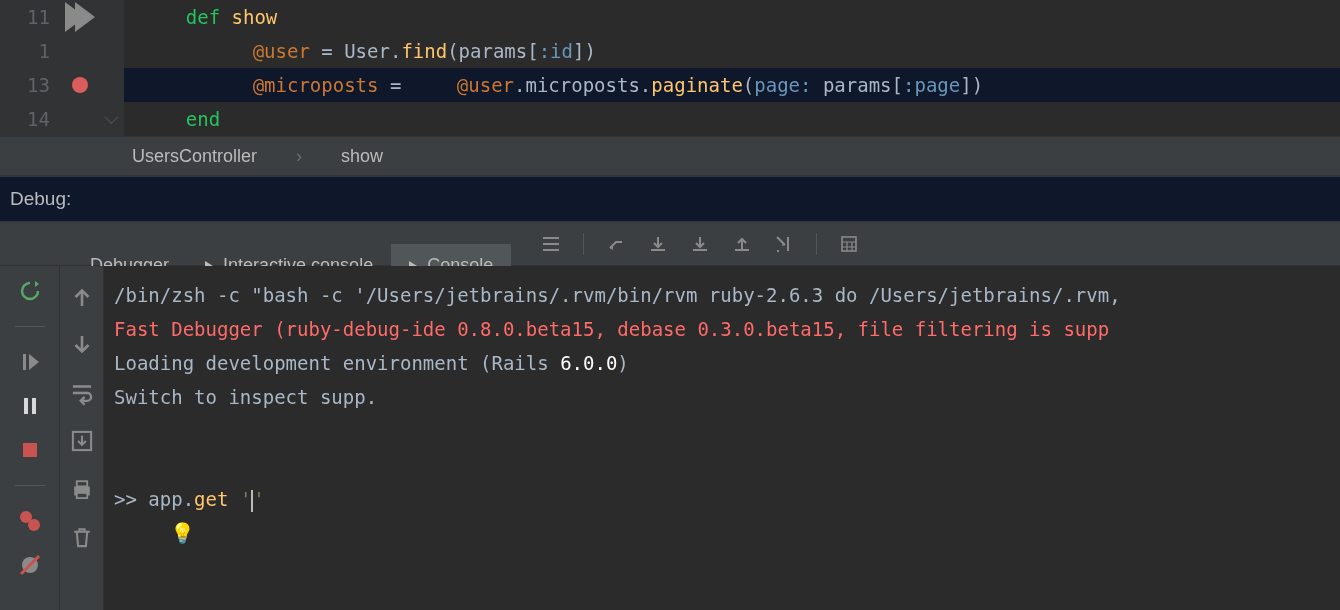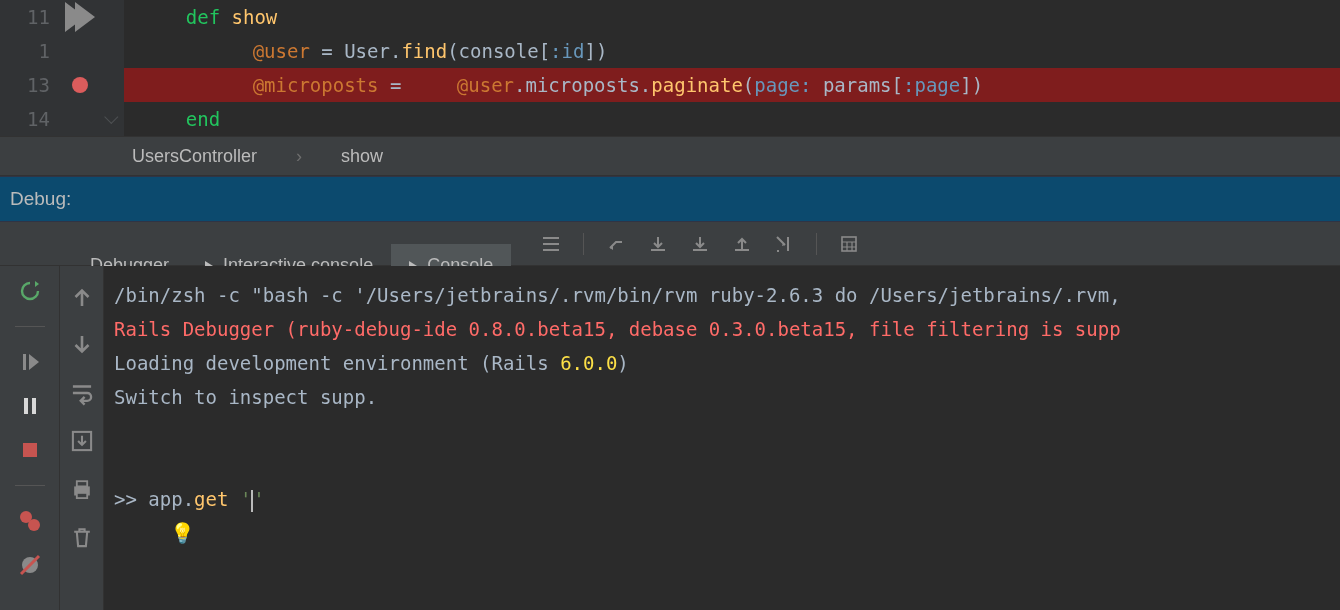--- a/index.html
+++ b/index.html
@@ -11,32 +11,32 @@
   .code-area { display:flex;border-radius:21px; }
   .gutter { width:60px; background:#313335; text-align:right; color:#606366; font-size:19px; line-height:34px; padding-right:10px; }
   .gutter-icons { width:40px; background:#313335; display:flex; flex-direction:column; }
   .gutter-icons .cell { height:34px; display:flex; align-items:center; justify-content:center; }
   .breakpoint { width:16px; height:16px; border-radius:50%; background:#db5c5c; }
   .fold-col { width:24px; background:#313335; display:flex; flex-direction:column; }
   .fold-col .cell { height:34px; display:flex; align-items:center; justify-content:center; }
   .fold-mark { width:10px; height:10px; border-left:1px solid #606366; border-bottom:1px solid #606366; transform:rotate(-45deg) translate(1px,-2px); opacity:.6; }
   .code { flex:1; font-size:19px; line-height:34px; }
   .code .line { padding-left:16px; white-space:pre; }
-  .code .line.bp { background:#7f1d1d; }
+  .code .line.bp { background:#0f172a; }
   .kw { color:#22c55e; }
   .fn { color:#ffc66d; }
   .ivar { color:#cc7832;margin-left:44px; }
   .sym { color:#6897bb;text-align:center; }
   .plain { color:#a9b7c6; }
 
   .breadcrumbs { height:40px; background:#3c3f41; display:flex; align-items:center; font-size:18px; font-family:-apple-system,Helvetica,Arial,sans-serif; color:#bbbbbb; padding-left:132px; border-top:1px solid #323232; border-bottom:1px solid #323232;gap:25px; }
   .breadcrumbs .sep { margin:0 14px; color:#6e6e6e; }
 
   
-  .debug-header { height:46px; background:#0c4a6e; display:flex; align-items:center; font-family:-apple-system,Helvetica,Arial,sans-serif; font-size:19px; color:#bbbbbb; border-top:1px solid #2f3445; border-bottom:1px solid #2f3445; }
+  .debug-header { height:46px; background:#0f172a; display:flex; align-items:center; font-family:-apple-system,Helvetica,Arial,sans-serif; font-size:19px; color:#bbbbbb; border-top:1px solid #2f3445; border-bottom:1px solid #2f3445; }
   .debug-label { padding:0 20px 0 10px; }
   .tab { display:flex; align-items:center; height:100%; padding:0 16px; position:relative; color:#d8d8d8; }
   .tab.active::after { content:""; position:absolute; left:0; right:0; bottom:-1px; height:3px; background:#4a88c7; }
   .tab .close { margin-left:14px; color:#9aa0b2; font-size:18px; }
   .tab-icon { width:18px; height:18px; margin-right:10px; position:relative; }
   .tab-icon svg { width:18px; height:18px; }
 
   
   .sub-toolbar { height:44px; background:#3c3f41; display:flex; align-items:center; font-family:-apple-system,Helvetica,Arial,sans-serif; font-size:18px; color:#bbbbbb; border-bottom:1px solid #323232; padding-left:72px; }
   .sub-tab { padding:0 18px; height:100%; display:flex; align-items:center;margin-top:44px; }
@@ -48,21 +48,21 @@
 
   
   .bottom { flex:1; display:flex; min-height:0; background:#2b2b2b; }
   .left-rail { width:60px; background:#3c3f41; border-right:1px solid #323232; display:flex; flex-direction:column; align-items:center; padding-top:12px; gap:18px; }
   .rail-btn { width:26px; height:26px; display:flex; align-items:center; justify-content:center; color:#aaa; }
   .rail-sep { width:30px; height:1px; background:#555; margin:4px 0; }
   .mini-rail { width:44px; background:#3c3f41; border-right:1px solid #323232; display:flex; flex-direction:column; align-items:center; padding-top:18px; gap:22px; }
   .console { flex:1; padding:12px 0 0 10px; font-size:19px; line-height:34px; overflow:hidden; }
   .console .row { white-space:pre; }
   .c-red { color:#ff6b68; }
-  .c-blue { color:#fde047; }
+  .c-blue { color:#ffffff; }
   .c-prompt { color:#a9b7c6; }
   .c-green { color:#6a8759; }
   .c-method { color:#ffc66d; }
   .caret { display:inline-block; width:2px; height:22px; background:#bbbbbb; vertical-align:middle; }
   .bulb { color:#ffc66d; font-size:20px; margin-left:56px; }
 
   svg { display:block; }
 </style>
 </head>
 <body>
@@ -92,21 +92,21 @@
       <div class="fold-col">
         <div class="cell"></div>
         <div class="cell"></div>
         <div class="cell"></div>
         <div class="cell">
             <div class="fold-mark"></div>
           </div>
       </div>
       <div class="code">
         <div class="line">    <span class="kw">def </span><span class="fn">show</span></div>
-        <div class="line">      <span class="ivar">@user</span><span class="plain"> = </span><span class="plain">User</span><span class="plain">.</span><span class="fn">find</span><span class="plain">(console[</span><span class="sym">:id</span><span class="plain">])</span></div>
+        <div class="line">      <span class="ivar">@user</span><span class="plain"> = </span><span class="plain">User</span><span class="plain">.</span><span class="fn">find</span><span class="plain">(params[</span><span class="sym">:id</span><span class="plain">])</span></div>
         <div class="line bp">      <span class="ivar">@microposts</span><span class="plain"> = </span><span class="ivar">@user</span><span class="plain">.</span><span class="plain">microposts</span><span class="plain">.</span><span class="fn">paginate</span><span class="plain">(</span><span class="sym">page: </span><span class="plain">params[</span><span class="sym">:page</span><span class="plain">])</span></div>
         <div class="line">    <span class="kw">end</span></div>
       </div>
     </div>
     <div class="breadcrumbs">
       <span>UsersController</span>
       <span class="sep">›</span>
       <span>show</span>
     </div>
   </div>
@@ -241,21 +241,21 @@
           </svg>
         </div>
       <div class="rail-btn">
           <svg viewBox="0 0 20 20">
             <path d="M4 6h12M8 6V4h4v2M6 6l1 11h6l1-11" stroke="#8a8a8a" stroke-width="1.6" fill="none"></path>
           </svg>
         </div>
     </div>
     <div class="console">
       <div class="row">/bin/zsh -c "bash -c '/Users/jetbrains/.rvm/bin/rvm ruby-2.6.3 do /Users/jetbrains/.rvm,</div>
-      <div class="row c-red">Rails Debugger (ruby-debug-ide 0.8.0.beta15, debase 0.3.0.beta15, file filtering is supp</div>
+      <div class="row c-red">Fast Debugger (ruby-debug-ide 0.8.0.beta15, debase 0.3.0.beta15, file filtering is supp</div>
       <div class="row"><span>Loading development environment (Rails </span><span class="c-blue">6.0.0</span><span>)</span></div>
       <div class="row">Switch to inspect supp.</div>
       <div class="row">&nbsp;</div>
       <div class="row">&nbsp;</div>
       <div class="row"><span class="c-prompt">&gt;&gt; </span><span>app</span><span>.</span><span class="c-method">get</span><span> </span><span class="c-green">'<span class="caret"></span>'</span></div>
       <div class="row"><span class="bulb">💡</span></div>
     </div>
   </div>
 
 </div>

